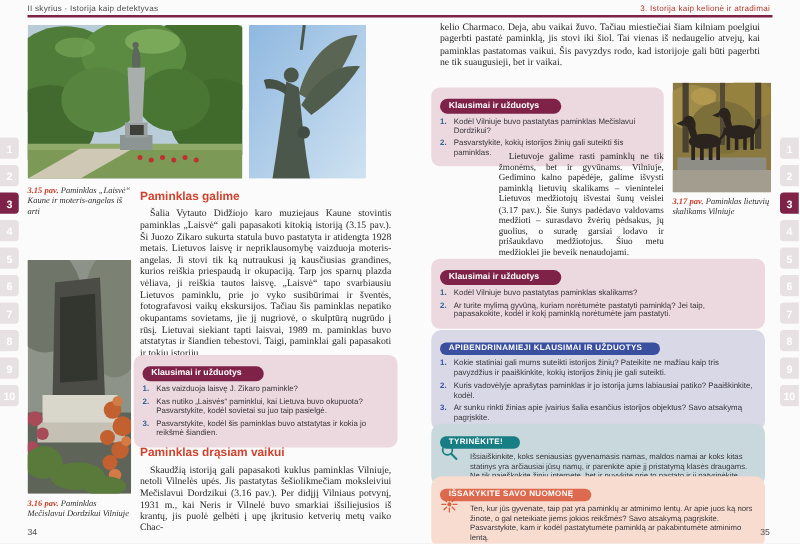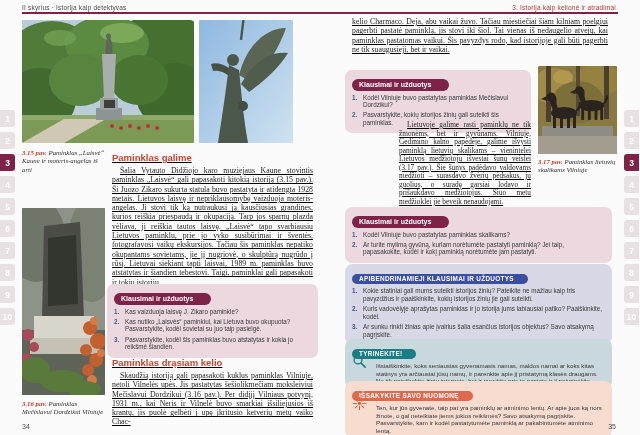--- a/index.html
+++ b/index.html
@@ -10,21 +10,21 @@
   .runhead.left{left:22px;}
   .runhead.right{right:24px;color:#b5382d;}
   .headrule{position:absolute;left:22px;top:12px;width:596px;height:1.5px;background:#7e2347;}
   
   .photo{position:absolute;overflow:hidden;border-radius:1px;}
   .photo svg{display:block;}
   
   .cap{position:absolute;font:italic 6.8px/8.4px "Liberation Serif",serif;color:#2f2f2f;}
   .cap .cap-label{font-weight:bold;font-style:italic;color:#c8402c;}
   
-  .col{position:absolute;text-decoration:underline;}
+  .col{position:absolute;}
   .sec-title{font-size:9.5px;font-weight:bold;color:#d0422e;margin:0 0 3px 0;}
   .body-par{font:7.8px/9.3px "Liberation Serif",serif;color:#262626;text-align:justify;
             text-indent:8px;margin:0;}
   .body-par.noindent{text-indent:0;}
   .body-par.small{font-size:7.3px;line-height:8.5px;margin-left:47px;}
   
   .qbox{position:absolute;background:#ecd9df;border-radius:7px;padding:3px 8px 4px 7px;box-sizing:border-box;}
   .qpill{display:inline-block;background:#7e2347;color:#fff;font-size:7px;font-weight:bold;
          padding:2px 18px 2.5px 7px;border-radius:8px;margin:1px 0 3px 0;}
   .q{display:flex;font-size:6.3px;line-height:7.7px;color:#38353a;margin-bottom:2.5px;}
@@ -183,21 +183,21 @@
         </div>
 
         <div class="q">
           <span class="qn">3.</span>
           <span class="qt">Pasvarstykite, kodėl šis paminklas buvo atstatytas ir kokia jo reikšmė šiandien.</span>
         </div>
       </div>
   </div>
 
   <div class="col" style="left:112px;top:357px;width:201px">
-    <h2 class="sec-title">Paminklas drąsiam kelio</h2>
+    <h2 class="sec-title">Paminklas drąsiam vaikui</h2>
     <p class="body-par">Skaudžią istoriją gali papasakoti kuklus paminklas Vilniuje, netoli Vilnelės upės. Jis pastatytas šešiolikmečiam moksleiviui Mečislavui Dordzikui (3.16 pav.). Per didįjį Vilniaus potvynį, 1931 m., kai Neris ir Vilnelė buvo smarkiai išsiliejusios iš krantų, jis puolė gelbėti į upę įkritusio ketverių metų vaiko Chac-</p>
   </div>
 
   <div class="pagenum pl">34</div>
 
   <div class="col" style="left:352px;top:17px;width:256px">
     <p class="body-par noindent">kelio Charmaco. Deja, abu vaikai žuvo. Tačiau miestiečiai šiam kilniam poelgiui pagerbti pastatė paminklą, jis stovi iki šiol. Tai vienas iš nedaugelio atvejų, kai paminklas pastatomas vaikui. Šis pavyzdys rodo, kad istorijoje gali būti pagerbti ne tik suaugusieji, bet ir vaikai.</p>
   </div>
 
   <div class="photo" style="left:538px;top:66px;width:79px;height:88px">

